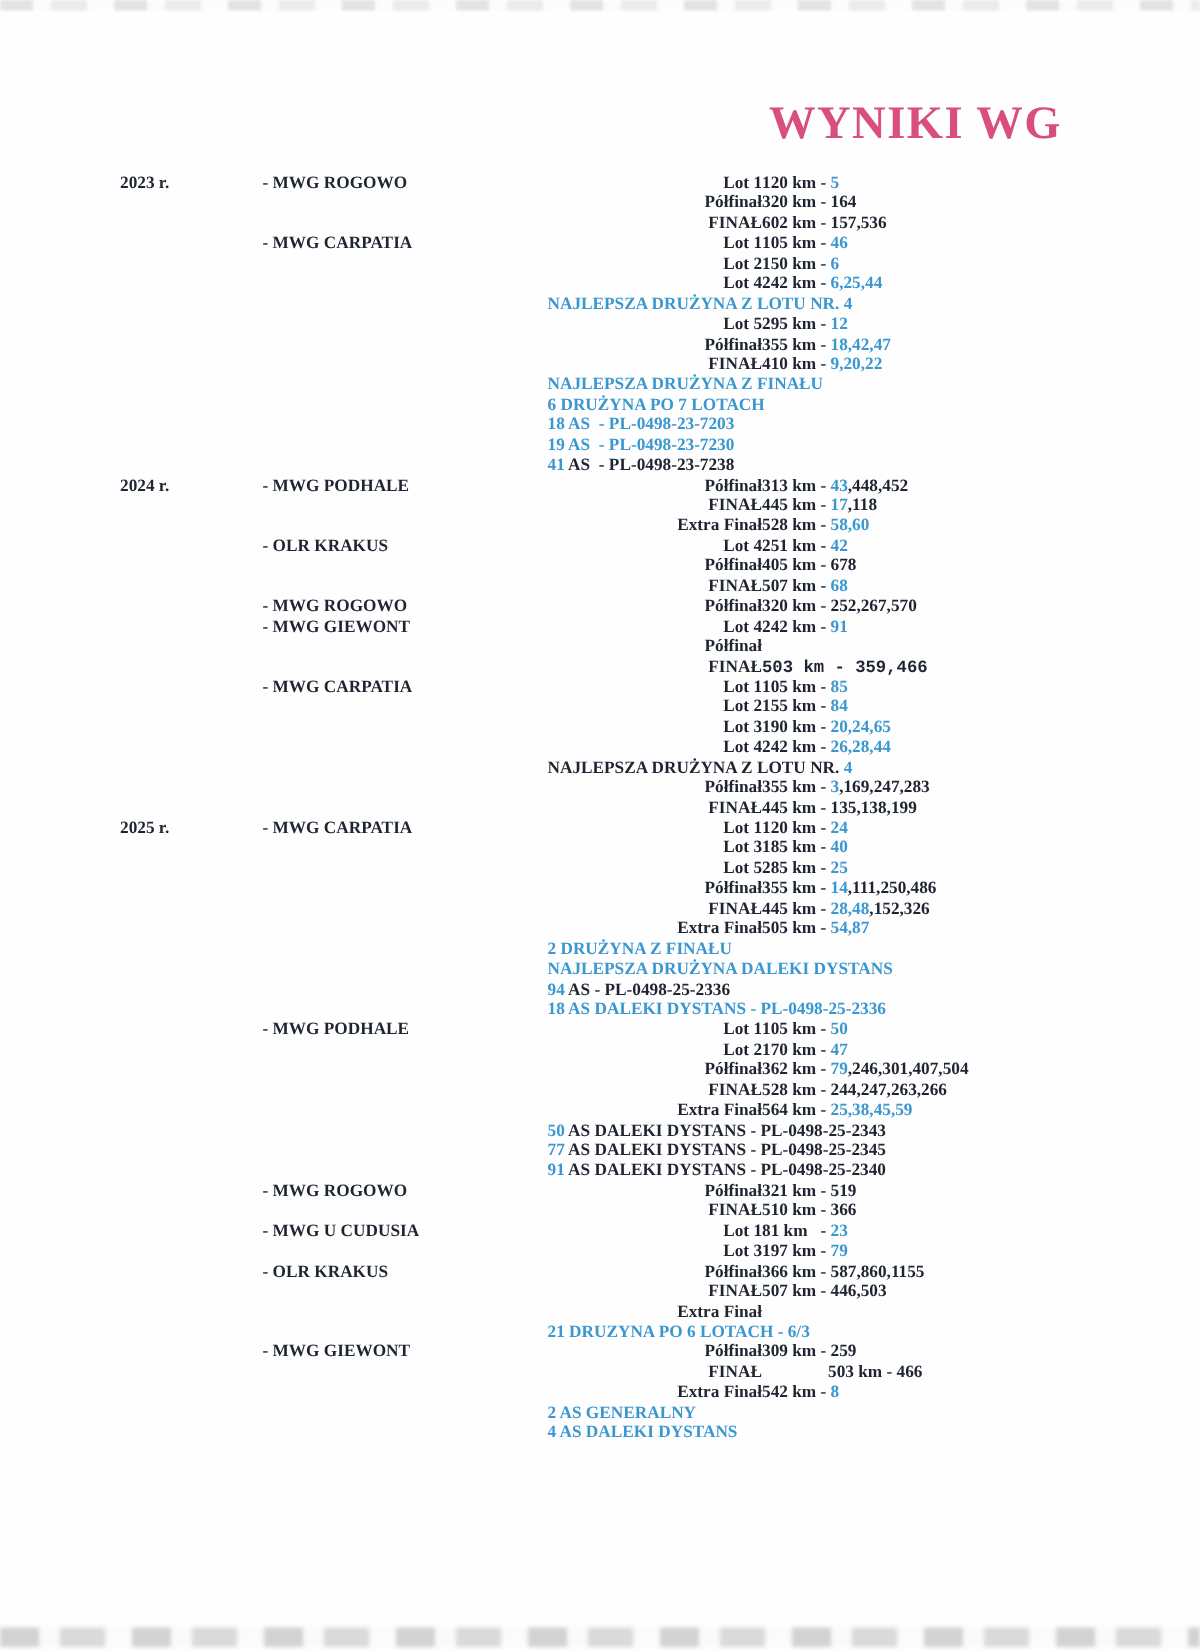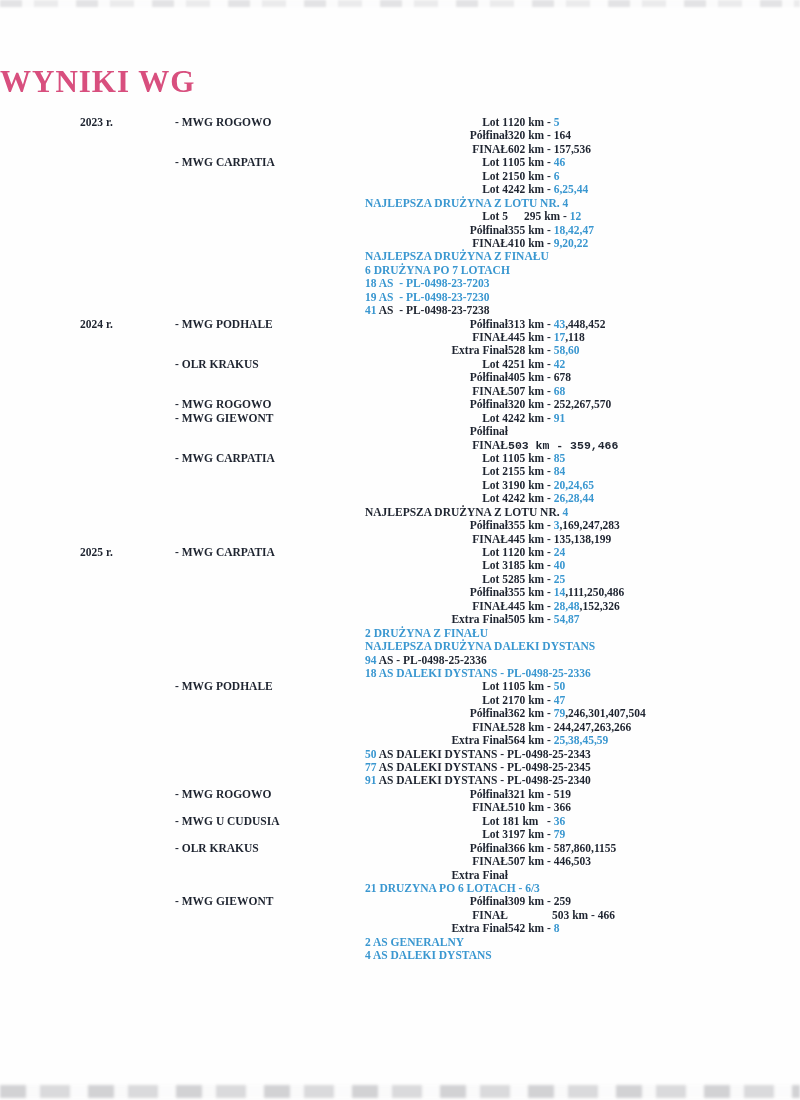--- a/index.html
+++ b/index.html
@@ -23,21 +23,21 @@
   .scan-edge.bottom {
     bottom:2px; height:13px; opacity:.30;
     background:repeating-linear-gradient(90deg,
       rgba(60,60,70,.75) 0 26px, rgba(140,140,150,.12) 26px 40px,
       rgba(70,70,80,.65) 40px 70px, rgba(150,150,160,.1) 70px 88px);
     filter:blur(1.4px);
   }
   .title {
     position:absolute; top:62px; left:0; width:800px;
     margin:0; padding:0 92px 0 0; box-sizing:border-box;
-    text-align:left;
+    text-align:right;
     font-size:31px; line-height:40px; letter-spacing:1px;
     font-weight:bold;
   }
   .rows {
     position:absolute; top:116px; left:0; right:0;
     padding-left:80px;
     font-size:11.5px;
   }
   .row { display:flex; height:13.45px; line-height:13.5px; align-items:baseline; }
   .cell { white-space:pre; overflow:visible; }
@@ -94,21 +94,21 @@
       </div>
       <div class="row">
         <span class="cell year"></span>
         <span class="cell club"></span>
         <span class="cell note"><span class="seg-b" style="color: rgb(58, 151, 208);">NAJLEPSZA DRUŻYNA Z LOTU NR. 4</span></span>
       </div>
       <div class="row">
         <span class="cell year"></span>
         <span class="cell club"></span>
         <span class="cell race">Lot 5</span>
-        <span class="cell result"><span class="seg-k" style="color: rgb(30, 36, 48); margin-left: 16px;">295 km - </span><span class="seg-b" style="color: rgb(58, 151, 208);">12</span></span>
+        <span class="cell result"><span class="seg-k" style="color: rgb(30, 36, 48);">295 km - </span><span class="seg-b" style="color: rgb(58, 151, 208);">12</span></span>
       </div>
       <div class="row">
         <span class="cell year"></span>
         <span class="cell club"></span>
         <span class="cell race">Półfinał</span>
         <span class="cell result"><span class="seg-k" style="color: rgb(30, 36, 48);">355 km - </span><span class="seg-b" style="color: rgb(58, 151, 208);">18,42,47</span></span>
       </div>
       <div class="row">
         <span class="cell year"></span>
         <span class="cell club"></span>
@@ -350,21 +350,21 @@
       <div class="row">
         <span class="cell year"></span>
         <span class="cell club"></span>
         <span class="cell race">FINAŁ</span>
         <span class="cell result"><span class="seg-k" style="color: rgb(30, 36, 48);">510 km - 366</span></span>
       </div>
       <div class="row">
         <span class="cell year"></span>
         <span class="cell club">- MWG U CUDUSIA</span>
         <span class="cell race">Lot 1</span>
-        <span class="cell result"><span class="seg-k" style="color: rgb(30, 36, 48); text-align: center;">81 km   - </span><span class="seg-b" style="color: rgb(58, 151, 208);">36</span></span>
+        <span class="cell result"><span class="seg-k" style="color: rgb(30, 36, 48); text-align: center;">81 km   - </span><span class="seg-b" style="color: rgb(58, 151, 208);">23</span></span>
       </div>
       <div class="row">
         <span class="cell year"></span>
         <span class="cell club"></span>
         <span class="cell race">Lot 3</span>
         <span class="cell result"><span class="seg-k" style="color: rgb(30, 36, 48);">197 km - </span><span class="seg-b" style="color: rgb(58, 151, 208);">79</span></span>
       </div>
       <div class="row">
         <span class="cell year"></span>
         <span class="cell club">- OLR KRAKUS</span>

